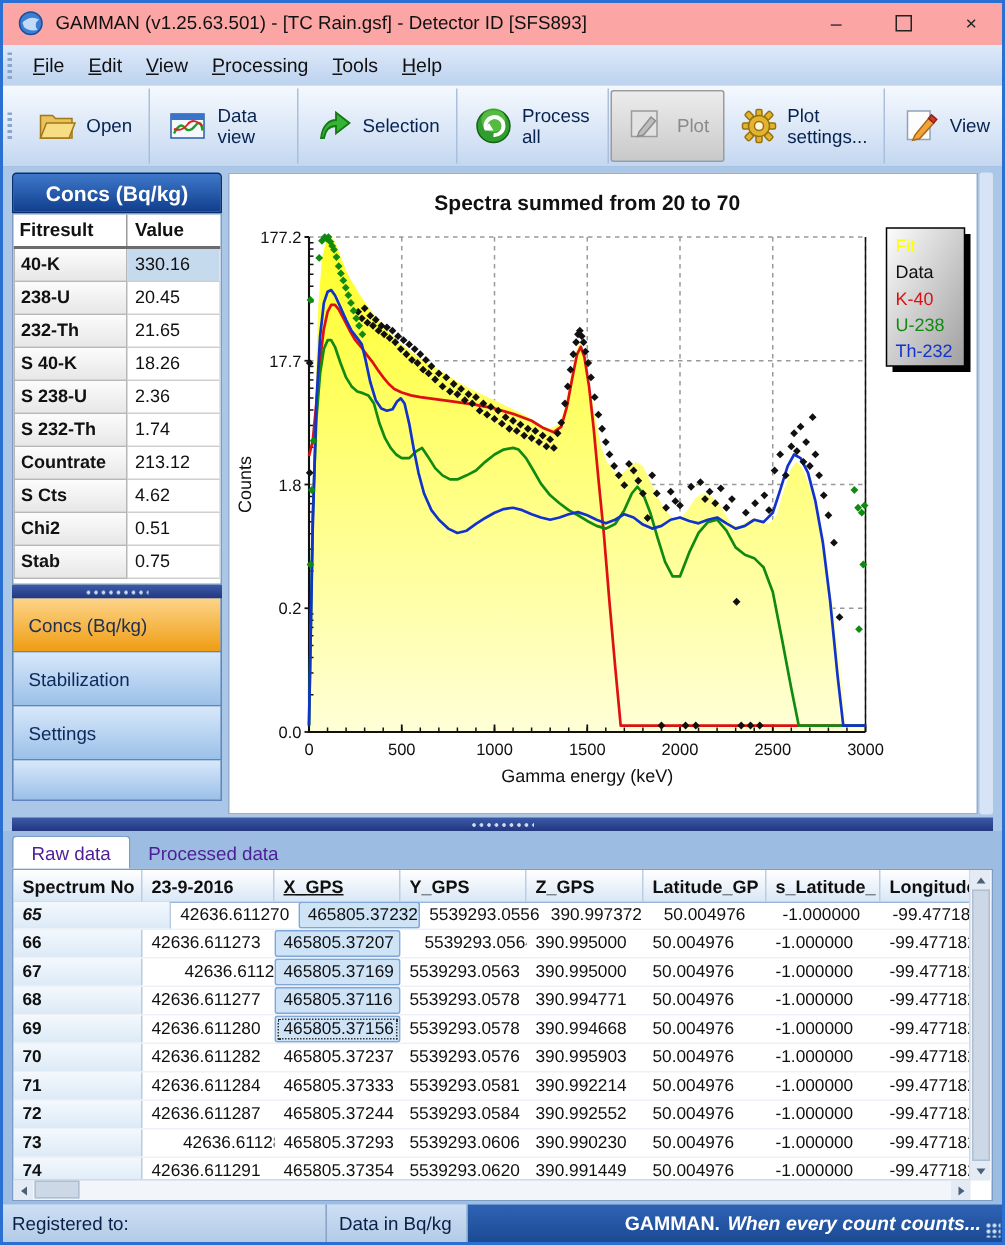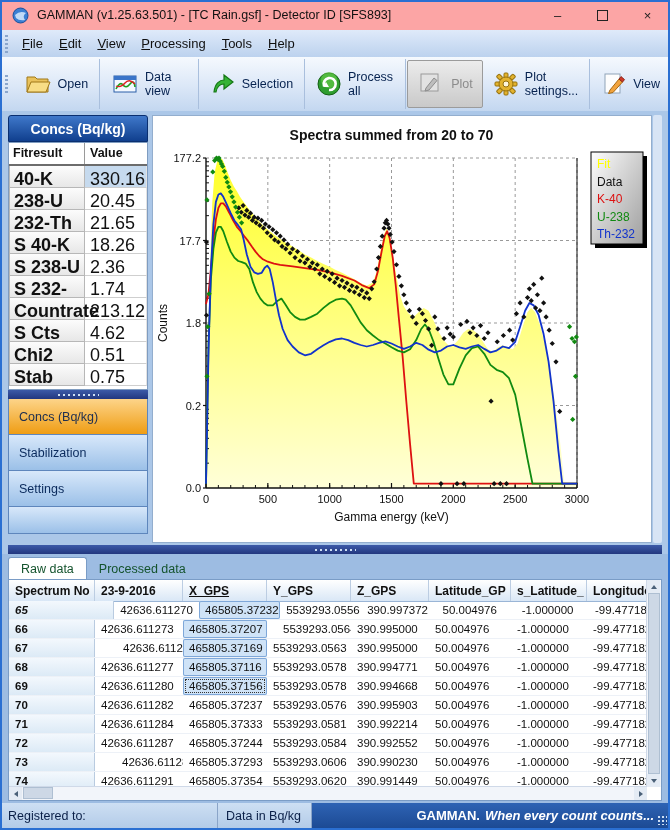--- a/index.html
+++ b/index.html
@@ -38,21 +38,21 @@
   #main-bg{position:absolute;left:0;top:111px;width:670px;height:434px;background:#abc7e8;}
 
   #side-header{position:absolute;left:8px;top:115px;width:140px;height:27px;border-radius:3px 3px 0 0;
     background:linear-gradient(#3f78ca,#103f8e);color:#fff;font-weight:bold;font-size:14px;
     display:flex;align-items:center;justify-content:center;border:1px solid #0a2f70;box-sizing:border-box;}
   #concs-box{position:absolute;left:8px;top:142px;width:140px;height:248px;background:#fff;
     border:1px solid #7f9cc0;box-sizing:border-box;overflow:hidden;}
   .c-head{display:flex;height:21px;border-bottom:2px solid #6c6c6c;font-weight:bold;font-size:12.5px;color:#111;}
   .c-head .c1{width:76px;padding:3px 0 0 4px;box-sizing:border-box;border-right:1px solid #9a9a9a;}
   .c-head .c2{flex:1;padding:3px 0 0 5px;}
-  .c-row{display:flex;height:22px;font-size:18px;}
+  .c-row{display:flex;height:22px;font-size:12px;}
   .c-row .c1{width:76px;box-sizing:border-box;font-weight:bold;color:#111;
     background:linear-gradient(#fcfcfc,#e7e7e7);border:1px solid #b7b7b7;border-top:none;
     padding:3px 0 0 4px;}
   .c-row .c2{flex:1;box-sizing:border-box;border-bottom:1px solid #cfcfcf;border-right:1px solid #e3e3e3;
     padding:3px 0 0 5px;color:#111;}
   .c-row .c2.hl{background:#c6daee;}
 
   .splitter{position:absolute;background:linear-gradient(#3c5aa8,#22377f);display:flex;align-items:center;justify-content:center;}
   .grip-dots{width:42px;height:4px;
     background-image:radial-gradient(circle at 2px 2px,#cfe0f5 1px,transparent 1.4px);background-size:5px 4px;}
@@ -67,21 +67,21 @@
   .nav-btn.filler{height:27px;}
 
   
   #chart-panel{position:absolute;left:152px;top:115px;width:500px;height:428px;background:#fff;
     border:1px solid #93aece;box-sizing:border-box;}
   #right-strip{position:absolute;left:653px;top:115px;width:9px;height:428px;background:#d7e4f5;border-radius:2px;}
 
   
   #bottom-bg{position:absolute;left:0;top:554px;width:670px;height:249px;background:#9dbce2;}
   #tabbar{position:absolute;left:8px;top:557px;height:22px;display:flex;align-items:flex-end;z-index:4;}
-  .tab{font-size:12.5px;color:#14532d;padding:4px 12px 3px;border-radius:3px 3px 0 0;}
+  .tab{font-size:12.5px;color:#4c1d95;padding:4px 12px 3px;border-radius:3px 3px 0 0;}
   .tab.active{background:#fff;border:1px solid #7a9cc6;border-bottom:none;font-weight:normal;}
   #grid{position:absolute;left:8px;top:579px;width:654px;height:222px;background:#fff;
     border:1px solid #7a9cc6;box-sizing:border-box;overflow:hidden;}
   #grid-header{display:flex;height:21px;background:linear-gradient(#ffffff,#d9e7f6);border-bottom:1px solid #9ab5d6;}
   .gh{box-sizing:border-box;font-size:12px;font-weight:bold;color:#101010;padding:4px 0 0 6px;
      border-right:1px solid #bccde2;overflow:hidden;white-space:nowrap;}
   .gh.und{text-decoration:underline;}
   #grid-rows{position:absolute;left:0;top:21px;right:14px;height:186px;overflow:hidden;}
   .grow{display:flex;height:18px;border-bottom:1px solid #edf1f7;}
   .gc{box-sizing:border-box;font-size:11.5px;color:#101010;padding:2.5px 0 0 6px;white-space:nowrap;overflow:hidden;}

